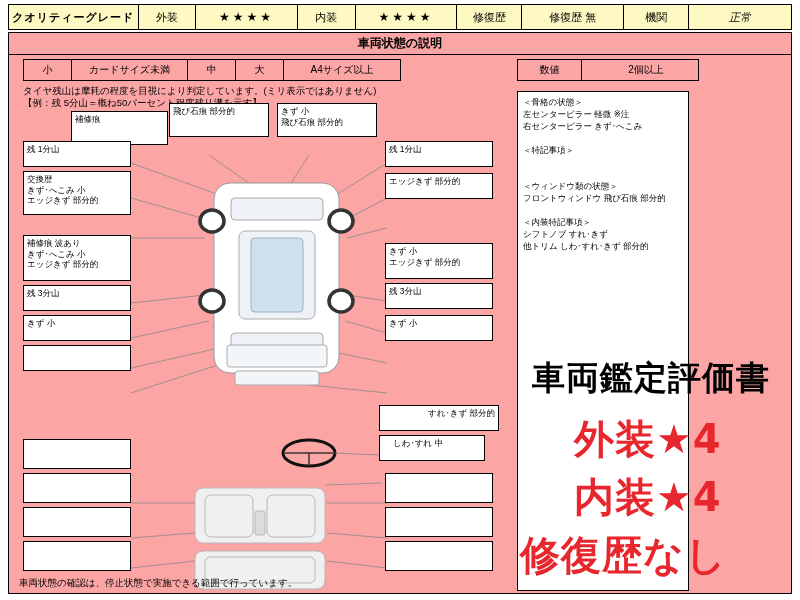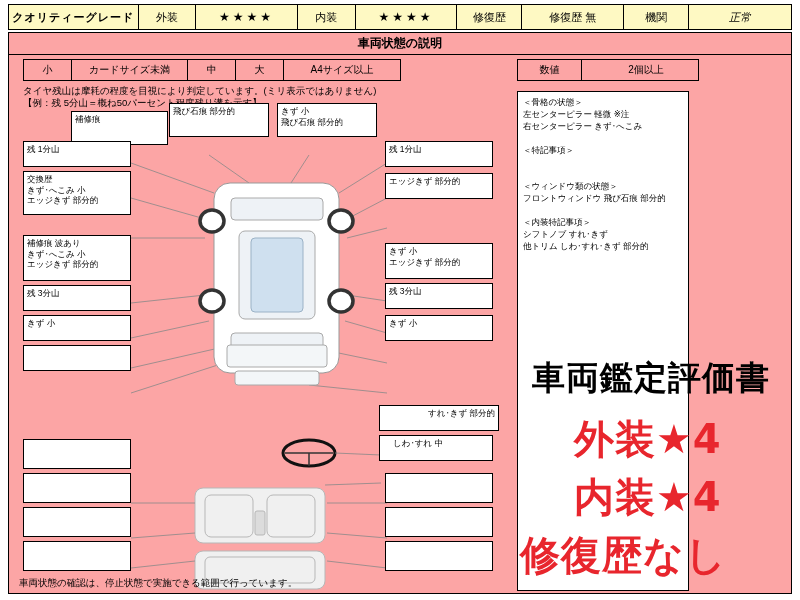--- a/index.html
+++ b/index.html
@@ -333,21 +333,21 @@
 飛び石痕 部分的</div>
 
     <div class="cbox" style="left:376px; top:108px; width:108px; height:26px;">残 1分山</div>
     <div class="cbox" style="left:376px; top:140px; width:108px; height:26px;">エッジきず 部分的</div>
     <div class="cbox" style="left:376px; top:210px; width:108px; height:36px;">きず 小
 エッジきず 部分的</div>
     <div class="cbox" style="left:376px; top:250px; width:108px; height:26px;">残 3分山</div>
     <div class="cbox" style="left:376px; top:282px; width:108px; height:26px;">きず 小</div>
 
     <div class="cbox" style="left:370px; top:372px; width:120px; height:26px;text-align:right;">すれ･きず 部分的</div>
-    <div class="cbox" style="left:370px; top:402px; width:114px; height:26px;padding-left:13px;">しわ･すれ 中</div>
+    <div class="cbox" style="left:370px; top:402px; width:106px; height:26px;padding-left:13px;">しわ･すれ 中</div>
 
     <div class="cbox" style="left:14px; top:406px; width:108px; height:30px;"></div>
     <div class="cbox" style="left:14px; top:440px; width:108px; height:30px;"></div>
     <div class="cbox" style="left:14px; top:474px; width:108px; height:30px;"></div>
     <div class="cbox" style="left:14px; top:508px; width:108px; height:30px;"></div>
 
     <div class="cbox" style="left:376px; top:440px; width:108px; height:30px;"></div>
     <div class="cbox" style="left:376px; top:474px; width:108px; height:30px;"></div>
     <div class="cbox" style="left:376px; top:508px; width:108px; height:30px;"></div>
 

